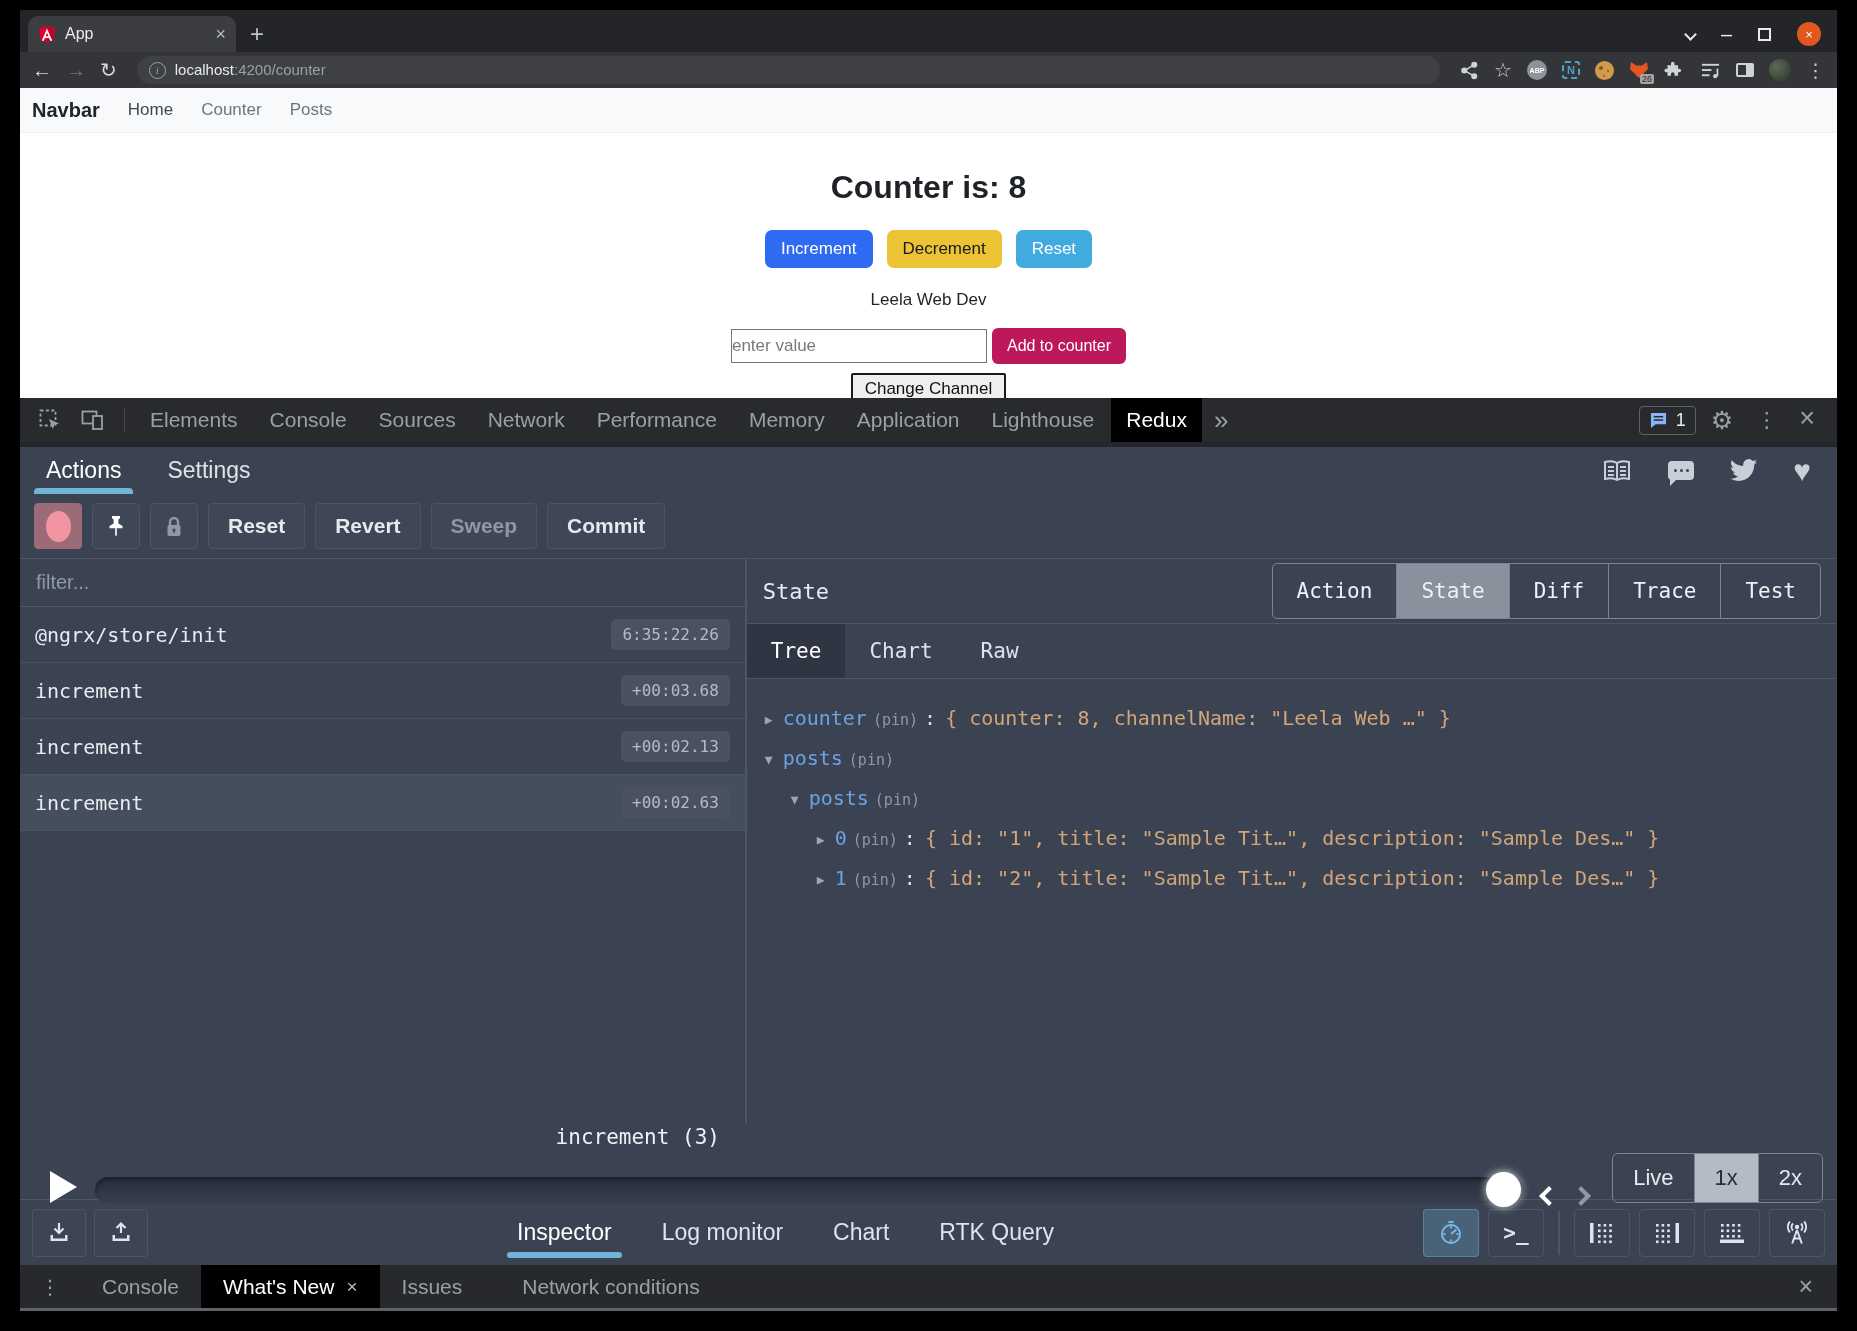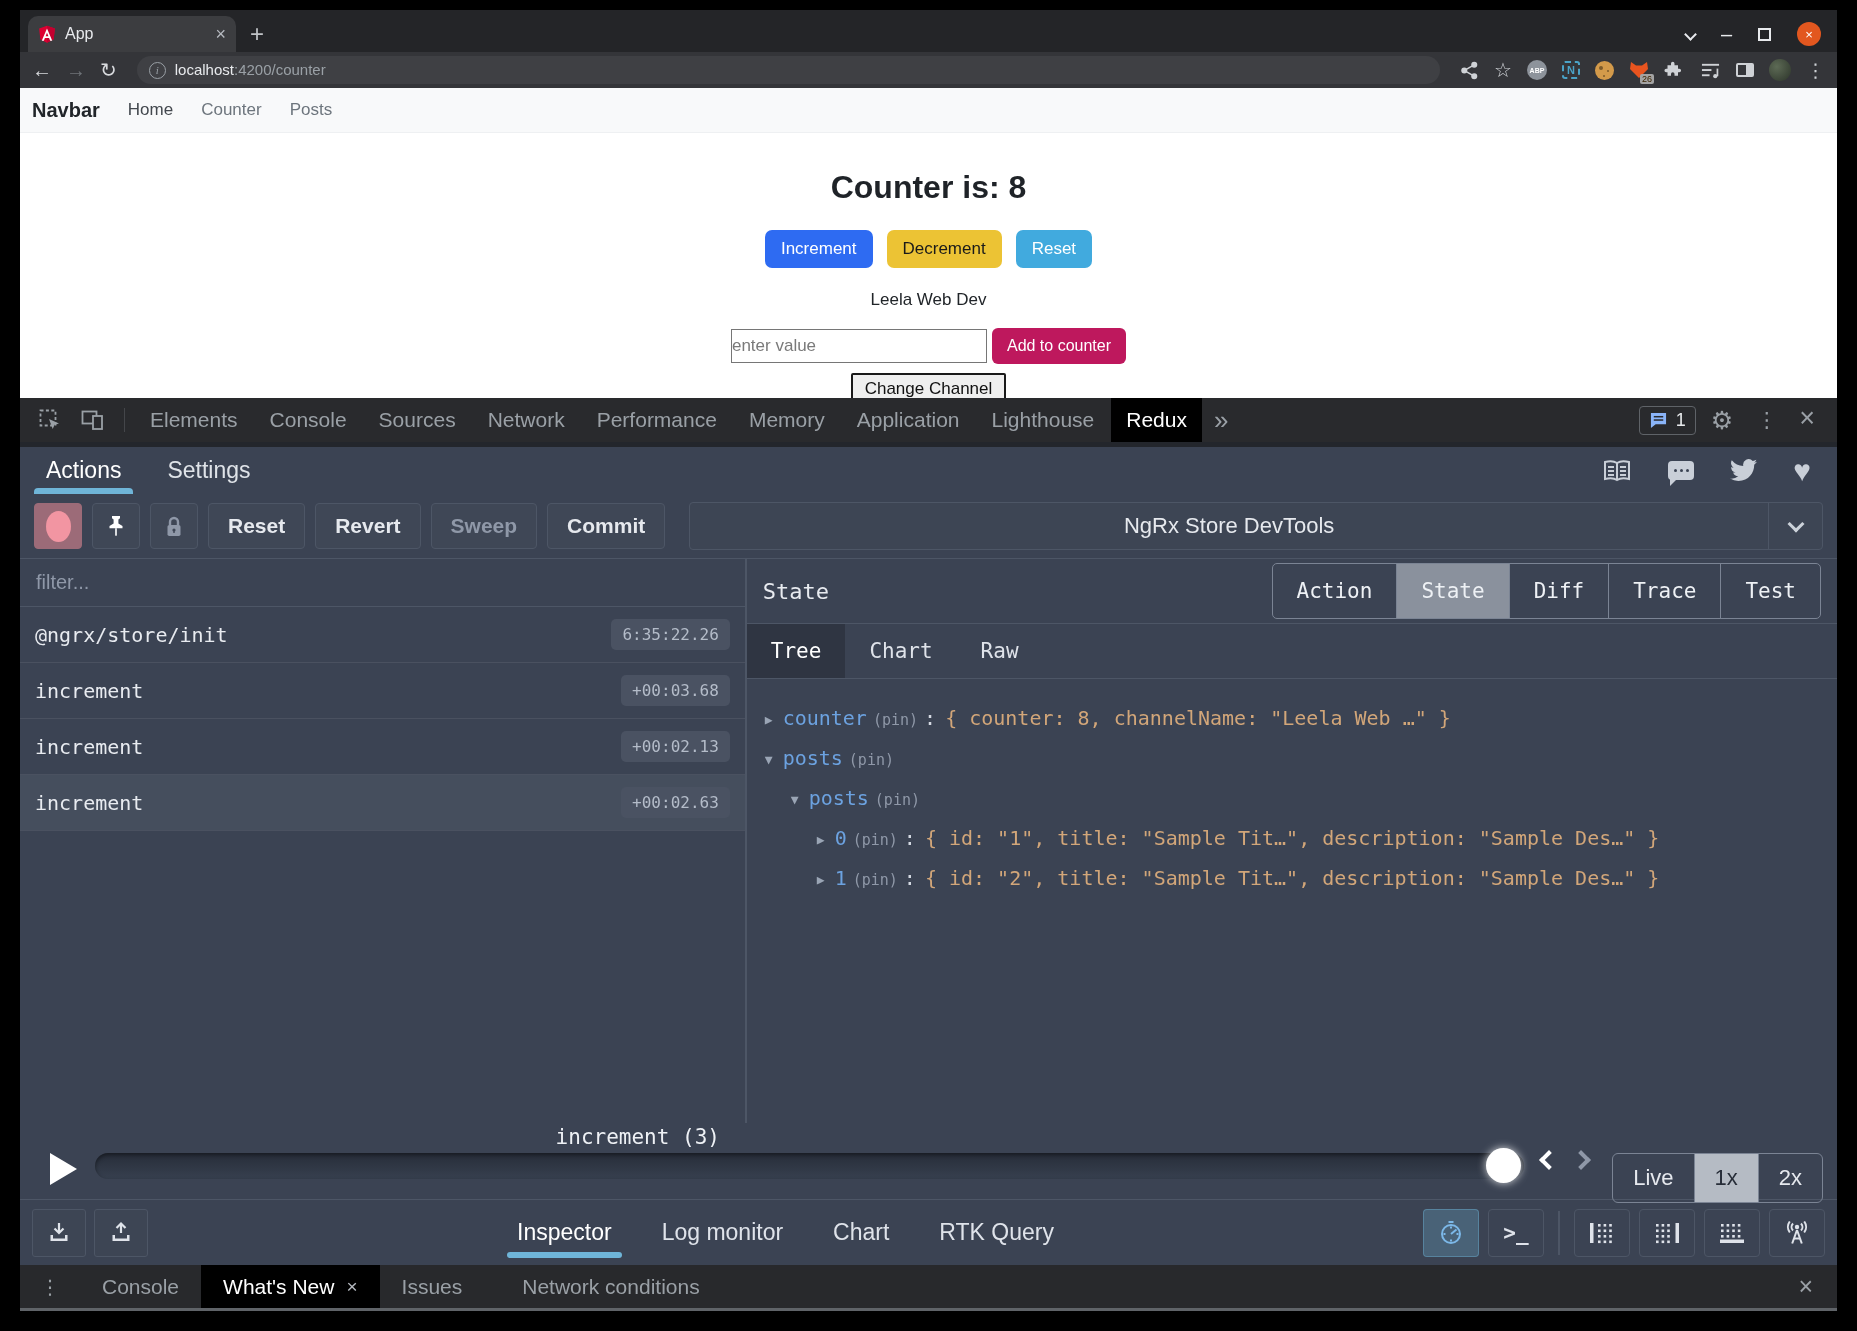--- a/index.html
+++ b/index.html
@@ -118,21 +118,21 @@
   .tr-indent-1 { padding-left:26px; }
   .tr-indent-2 { padding-left:52px; }
   .tr-arrow { color:#9aa5b5; font-size:13px; margin-right:10px; vertical-align:1px; }
   .tr-key { color:#6ca2e0; }
   .tr-pin { color:#8f98a8; font-size:15px; margin:0 6px; }
   .tr-sep { color:#d5dae3; }
   .tr-preview { color:#d2a679; margin-left:9px; }
 
   .rx-player { height:76px; position:relative; flex:0 0 auto; }
   .player-label { position:absolute; top:2px; left:0; right:32%; text-align:center; font-family:"DejaVu Sans Mono",monospace; font-size:21px; color:#eef1f5; }
-  .player-row { position:absolute; left:30px; right:14px; top:30px; display:flex; align-items:flex-start; gap:18px; }
+  .player-row { position:absolute; left:30px; right:14px; top:30px; display:flex; align-items:flex-end; gap:18px; }
   .play-tri { width:0; height:0; border-left:27px solid #fff; border-top:16px solid transparent; border-bottom:16px solid transparent; }
   .slider { flex:1; height:26px; border-radius:13px; background:linear-gradient(#272d39,#37404f); box-shadow:inset 0 2px 4px rgba(0,0,0,.45); position:relative; }
   .knob { position:absolute; right:3px; top:-5px; width:35px; height:35px; border-radius:50%; background:#fff; box-shadow:0 0 9px rgba(255,255,255,.8); }
   .chev.left { border-color:#fff; width:14px; height:14px; border-width:4px 4px 0 0; transform:rotate(225deg); }
   .chev.right { border-color:#8f98a8; width:14px; height:14px; border-width:4px 4px 0 0; transform:rotate(45deg); }
   .speed-group { display:flex; border:1px solid #7b8494; border-radius:6px; overflow:hidden; margin-left:6px; }
   .speed-btn { font-size:22px; color:#e6e9ee; padding:0 20px; height:48px; display:flex; align-items:center; border-left:1px solid #7b8494; }
   .speed-btn:first-child { border-left:none; }
   .speed-btn.selected { background:#b5bbc4; color:#272d38; }
 
@@ -346,26 +346,20 @@
             <path d="M6 10V7a4 4 0 0 1 8 0v3" fill="none" stroke="#8f98a8" stroke-width="2.4"></path>
             <rect x="3.5" y="10" width="13" height="11" rx="1.8" fill="#8f98a8"></rect>
             <circle cx="10" cy="15" r="1.6" fill="#3f4756"></circle>
             <rect x="9.3" y="15" width="1.4" height="3" fill="#3f4756"></rect>
           </svg>
         </span>
       <button class="txt-btn">Reset</button>
       <button class="txt-btn">Revert</button>
       <button class="txt-btn disabled">Sweep</button>
       <button class="txt-btn">Commit</button>
-      <div class="instance-dd">
-        <span class="instance-label">NgRx Store DevTools</span>
-        <span class="dd-chev-zone">
-            <span class="chev down"></span>
-          </span>
-      </div>
     </div>
 
     <div class="rx-main">
       <div class="action-list">
         <div class="filter-row">
           <input class="filter-input" placeholder="filter..." style="">
         </div>
         <div class="action-row">
           <span class="action-name">@ngrx/store/init</span>
           <span class="action-time">6:35:22.26</span>

